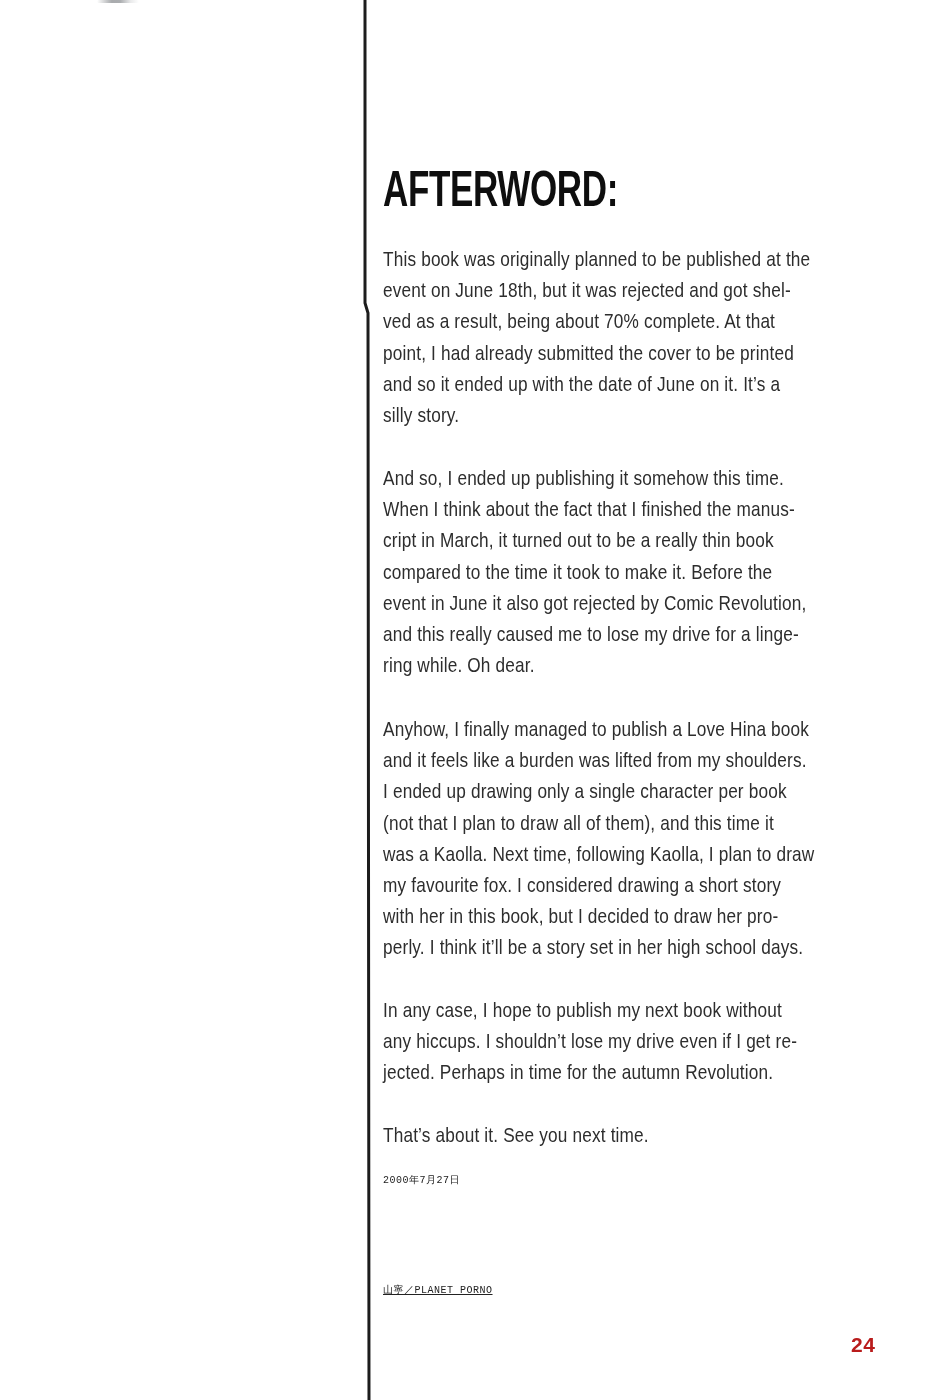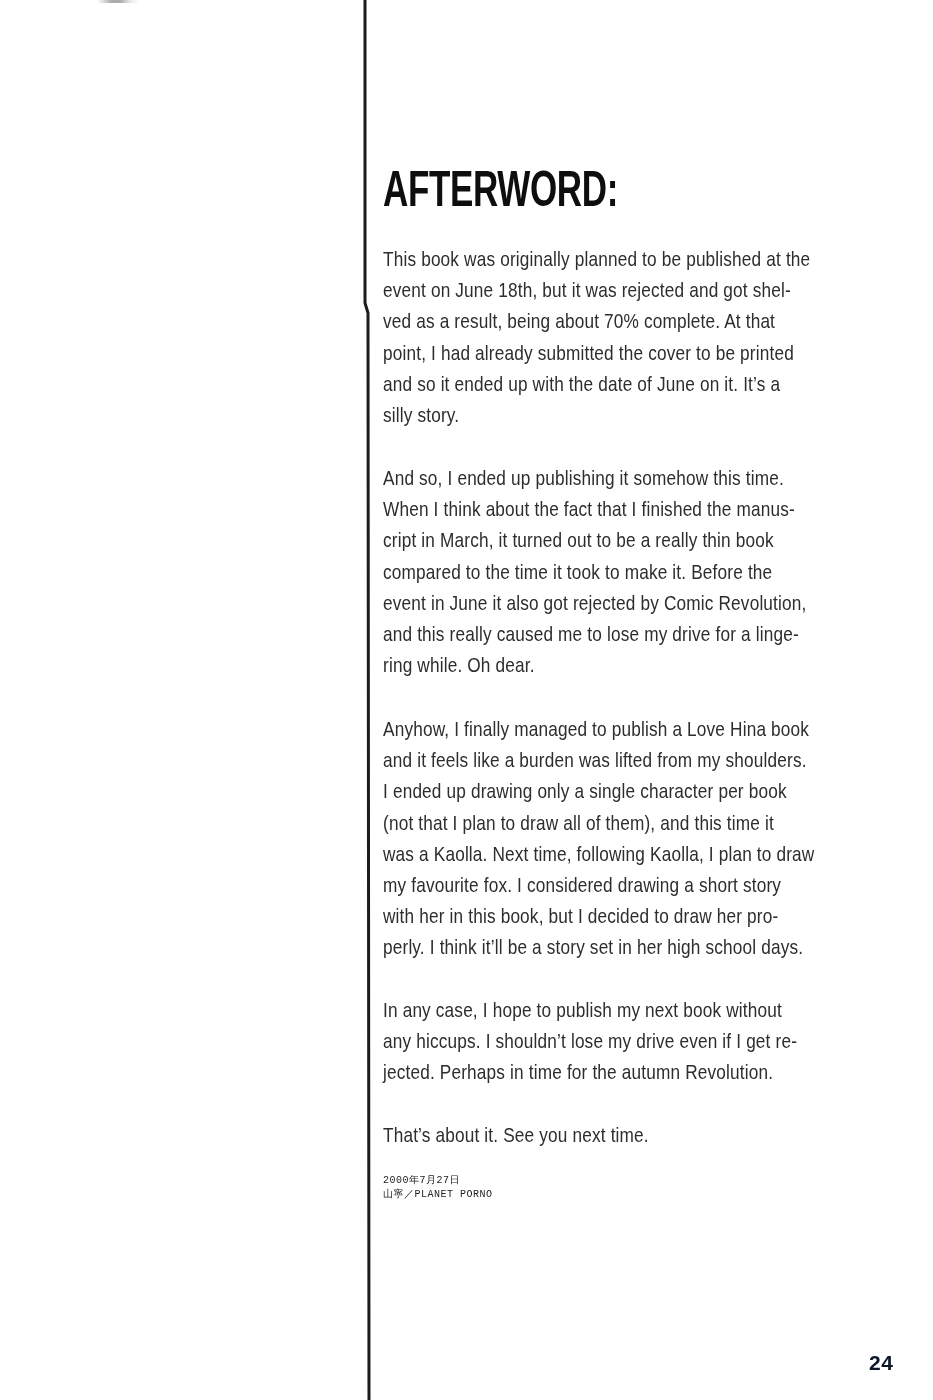--- a/index.html
+++ b/index.html
@@ -50,26 +50,26 @@
   .meta-line {
     position: absolute; left: 383px;
     margin: 0;
     font-family: "Liberation Mono", "DejaVu Sans Mono", monospace;
     font-size: 10px; line-height: 18px;
     color: #222222;
     letter-spacing: 0.5px;
     white-space: pre;
   }
   .date-line   { top: 1172px; }
-  .credit-line { top: 1186px; }
+  .credit-line { top: 1282px; text-decoration: underline; }
   .page-number {
     position: absolute; left: 851px; top: 1332px;
-    margin: 18px;
+    margin: 0;
     font-size: 21px; line-height: 26px; font-weight: bold;
-    color: #0f172a;
+    color: #b91c1c;
     letter-spacing: 0.5px;
   }
 </style>
 </head>
 <body>
 
 <div class="page">
 
   <div class="smudge"></div>
 

